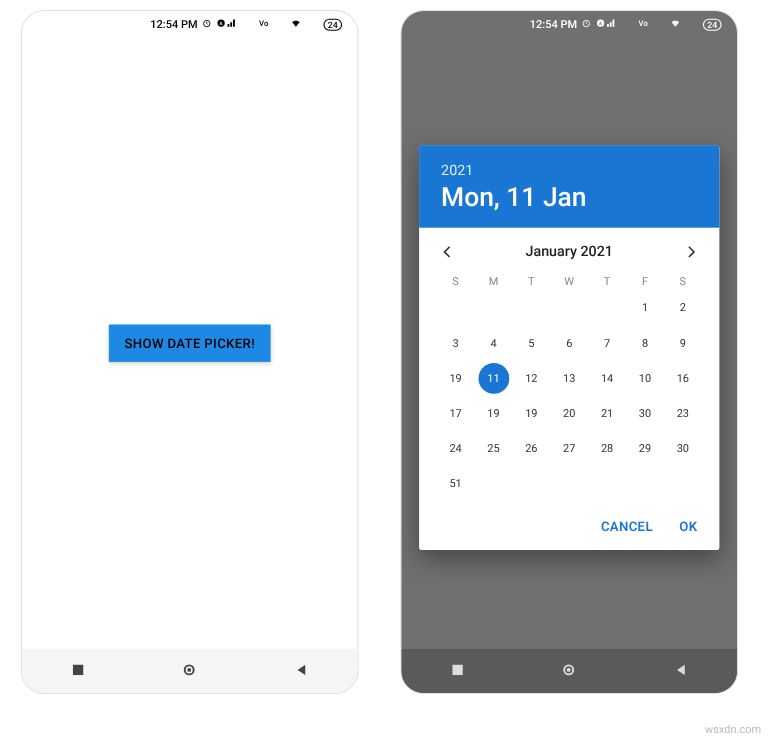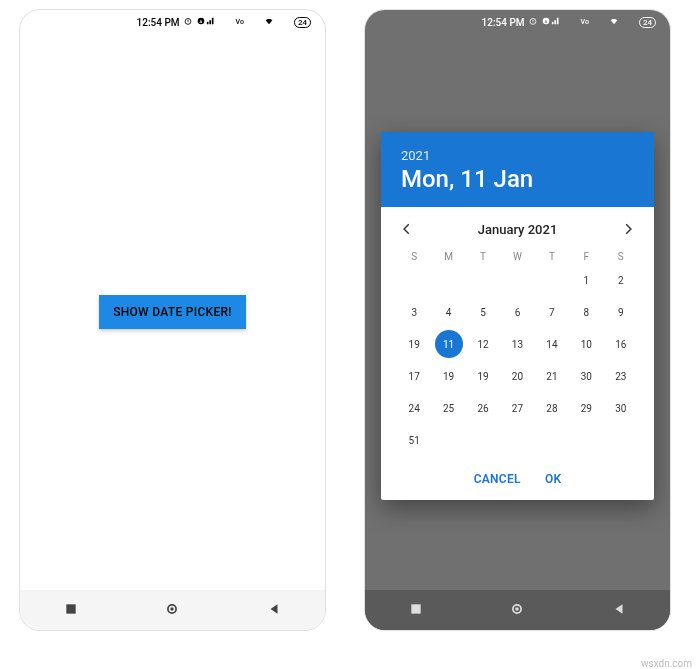--- a/index.html
+++ b/index.html
@@ -24,21 +24,21 @@
     .dialog-date { font-size: 24px; font-weight: 500; }
     .cal-nav { display: flex; align-items: center; justify-content: space-between; padding: 12px 16px 8px; }
     .cal-nav-btn { width: 20px; height: 20px; display: flex; align-items: center; justify-content: center; cursor: pointer; }
     .month-label { font-size: 13px; font-weight: 500; color: #222; }
     .weekdays { display: grid; grid-template-columns: repeat(7, 1fr); padding: 4px 16px; }
     .weekday { text-align: center; font-size: 10px; color: #888; font-weight: 400; }
     .days { display: grid; grid-template-columns: repeat(7, 1fr); padding: 0 16px 8px; row-gap: 4px; }
     .day { width: 28px; height: 28px; display: flex; align-items: center; justify-content: center; font-size: 10px; color: #333; margin: 0 auto; border-radius: 50%; cursor: pointer; }
     .day.empty { cursor: default; }
     .day.selected { background: #1976d2; color: #fff; }
-    .dialog-actions { display: flex; justify-content: center; gap: 24px; padding: 10px 20px 14px; }
+    .dialog-actions { display: flex; justify-content: flex-end; gap: 24px; padding: 10px 20px 14px; }
     .dialog-action { color: #1976d2; font-size: 12px; font-weight: 600; cursor: pointer; letter-spacing: 0.3px; }
     .watermark { position: absolute; bottom: 0; right: 8px; font-size: 10px; color: #bbb; }
   </style>
 </head>
 <body>
 
 <div class="container">
 
   <div class="phone">
     <div class="status-bar">

